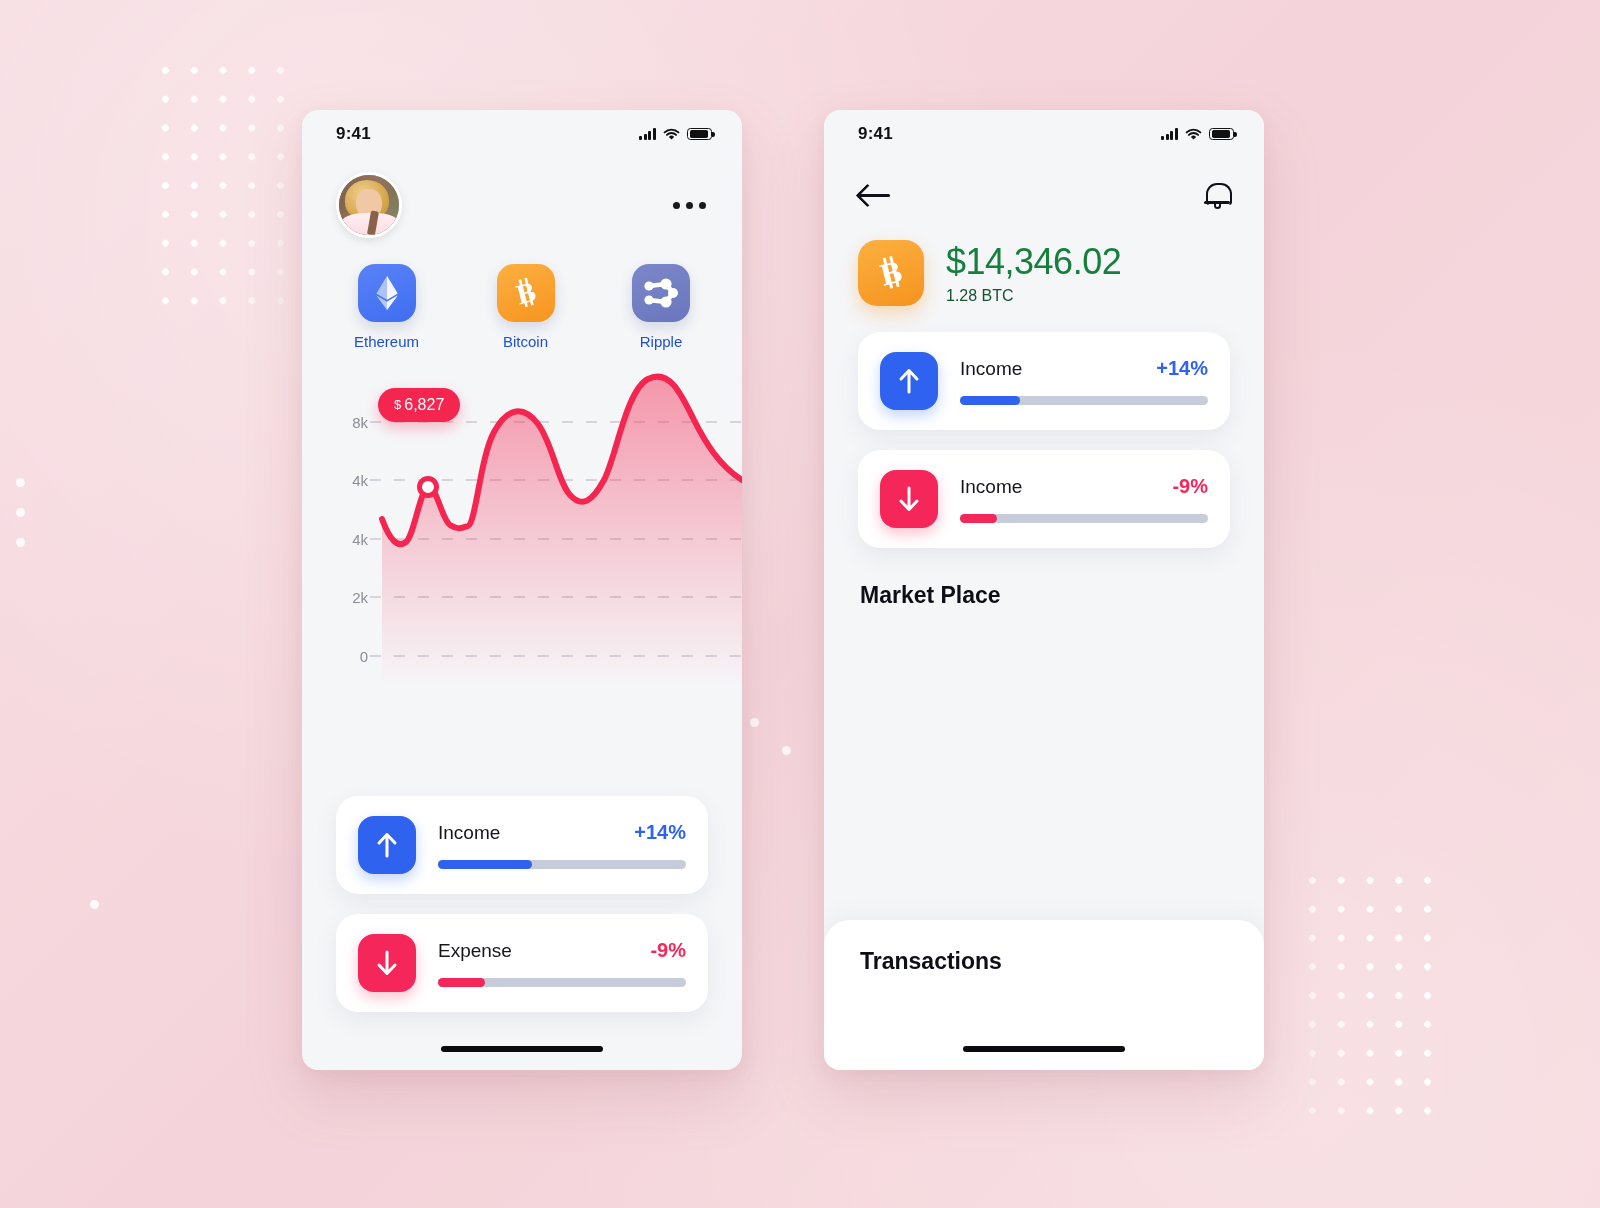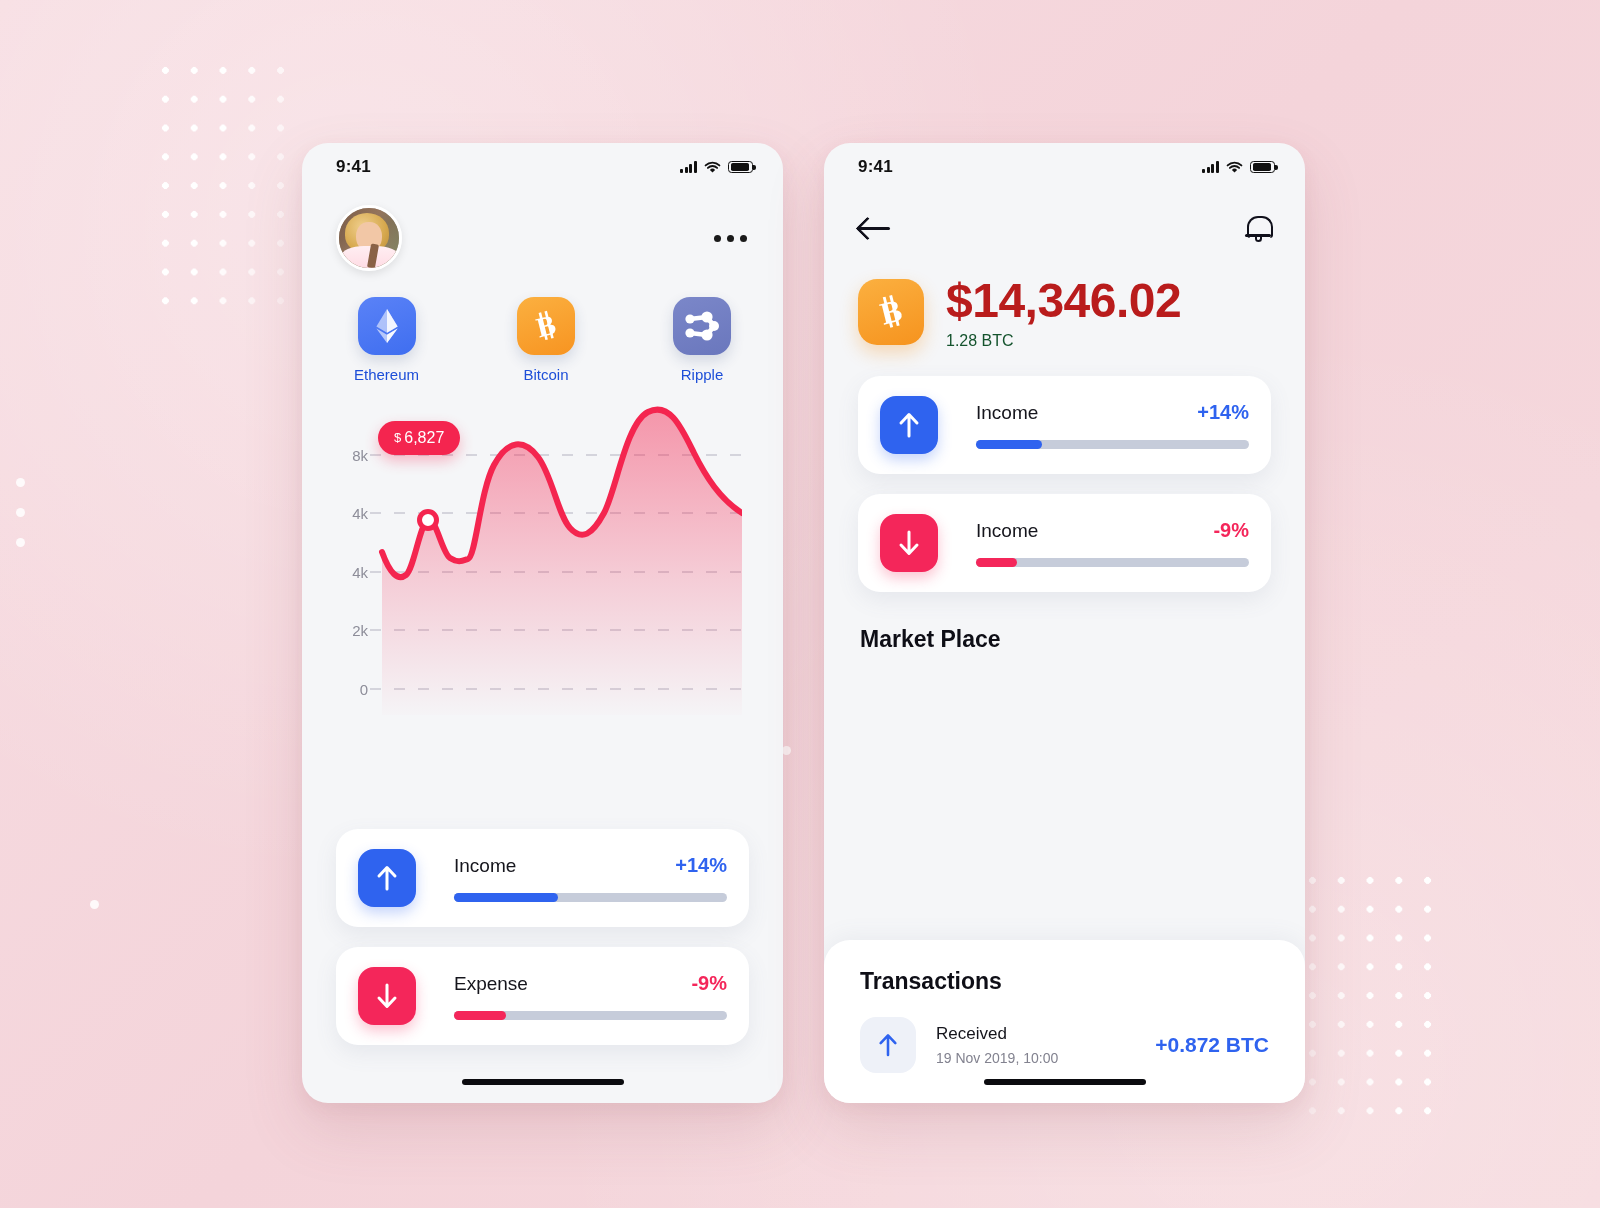--- a/index.html
+++ b/index.html
@@ -30,26 +30,25 @@
                 -webkit-mask-image: linear-gradient(100deg, #000 45%, rgba(0,0,0,0.25) 100%);
                 mask-image: linear-gradient(100deg, #000 45%, rgba(0,0,0,0.25) 100%); }
   .dots-right { left: 1294px; top: 862px; width: 152px; height: 272px;
                 -webkit-mask-image: linear-gradient(260deg, #000 45%, rgba(0,0,0,0.3) 100%);
                 mask-image: linear-gradient(260deg, #000 45%, rgba(0,0,0,0.3) 100%); }
   .mini-dot { position: absolute; border-radius: 50%; background: #ffffff; opacity: .85; }
 
   
   .phone {
     position: absolute;
-    width: 481px; height: 960px;
+    width: 440px; height: 960px;
     background: #f5f6f8;
-    border-radius: 26px;
+    border-radius: 16px;
     overflow: hidden;
     box-shadow: 0 26px 60px rgba(150, 80, 95, 0.16), 0 6px 18px rgba(150,80,95,0.08);
-    margin-top: 33px;
   }
   #phone-left  { left: 302px; top: 110px; }
   #phone-right { left: 824px; top: 110px; }
 
   
   .statusbar {
     height: 48px; padding: 0 30px 0 34px;
     display: flex; align-items: center; justify-content: space-between;
   }
   .sb-time { font-size: 17px; font-weight: bold; color: #111; letter-spacing: .2px; }
@@ -137,21 +136,21 @@
     background:#f4254f; color:#fff; border-radius: 18px;
     padding: 8px 16px; font-size: 16px; white-space: nowrap;
     box-shadow: 0 6px 14px rgba(244,37,79,.30);
   }
   .tooltip .tt-cur { font-size: 13px; margin-right: 3px; vertical-align: 1px; }
 
   
   .stat-card {
     background:#fff; border-radius: 22px;
     margin: 0 34px 20px 34px; padding: 20px 22px;
-    display:flex; align-items:center; gap: 38px;
+    display:flex; align-items:center; gap: 22px;
     box-shadow: 0 8px 22px rgba(100, 110, 140, 0.10);
   }
   .stat-tile { width: 58px; height: 58px; border-radius: 16px; flex: 0 0 58px;
                display:flex; align-items:center; justify-content:center; }
   .tile-blue { background:#2f63ef; box-shadow: 0 6px 14px rgba(47,99,239,.28); }
   .tile-pink { background:#f4265a; box-shadow: 0 6px 14px rgba(244,38,90,.28); }
   .stat-body { flex:1; min-width:0; }
   .stat-top { display:flex; align-items:baseline; justify-content:space-between; }
   .stat-name { font-size: 19px; color:#15151c; }
   .stat-pct { font-size: 20px; font-weight: bold; }
@@ -161,21 +160,21 @@
   .bar span { position:absolute; left:0; top:0; bottom:0; border-radius: 5px; display:block; }
   .fill-blue { background:#2f63ef; }
   .fill-pink { background:#f4265a; }
 
   
   .btc-head { display:flex; align-items:center; gap: 22px; padding: 30px 34px 26px 34px; }
   .btc-tile { width: 66px; height: 66px; border-radius: 19px;
               background: linear-gradient(160deg,#fbb040 0%, #f6931e 100%);
               display:flex; align-items:center; justify-content:center;
               box-shadow: 0 8px 18px rgba(246,147,30,.30); }
-  .btc-amt { font-size: 48px; font-weight: bold; color:#b91c1c; letter-spacing:-.5px; }
+  .btc-amt { font-size: 36px; font-weight: normal; color:#15803d; letter-spacing:-.5px; }
   .btc-sub { font-size: 16px; color:#14532d; margin-top: 4px; }
 
   .section-title { font-size: 23px; font-weight: bold; color:#0e0e16;
                    padding: 14px 36px 18px 36px; }
 
   .market-card {
     background:#fff; border-radius: 24px; margin: 0 34px;
     padding: 26px 30px 30px 30px;
     box-shadow: 0 8px 24px rgba(100,110,140,.10);
   }
@@ -451,28 +450,16 @@
       </div>
     </div>
 
     <div class="section-title">Market Place</div>
 
 
     <div class="spacer"></div>
 
     <div class="tx-card">
       <div class="tx-title">Transactions</div>
-      <div class="tx-row">
-        <div class="tx-ico">
-          <svg width="22" height="26" viewBox="0 0 24 28">
-            <path d="M12 25 L12 4 M4 12 L12 3.5 L20 12" stroke="#2f63ef" stroke-width="2.8" fill="none" stroke-linecap="round" stroke-linejoin="round"></path>
-          </svg>
-        </div>
-        <div class="tx-mid">
-          <div class="tx-name">Received</div>
-          <div class="tx-date">19 Nov 2019, 10:00</div>
-        </div>
-        <div class="tx-amt">+0.872 BTC</div>
-      </div>
     </div>
   </div>
   <div class="home-ind"></div>
 </div>
 
 </body></html>

